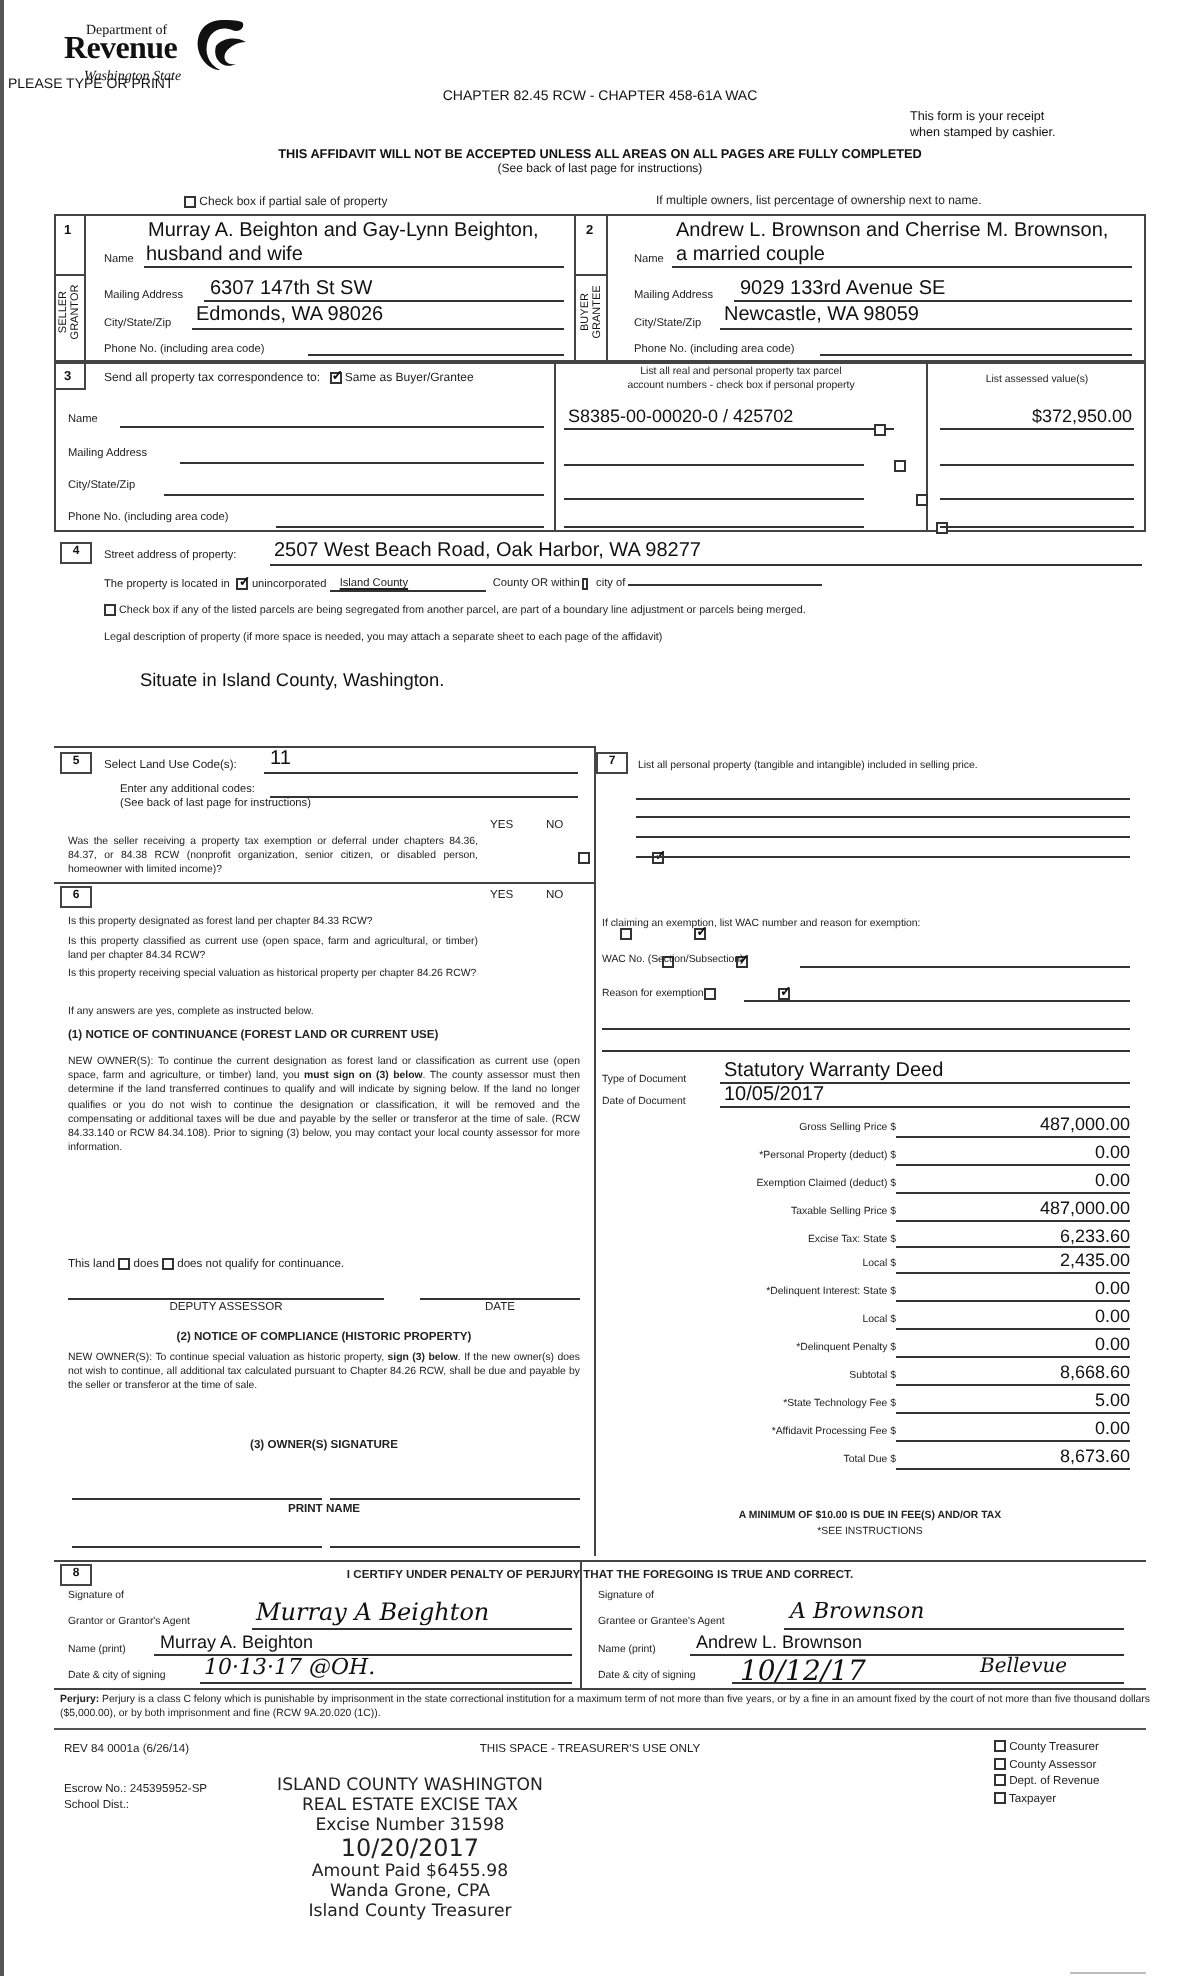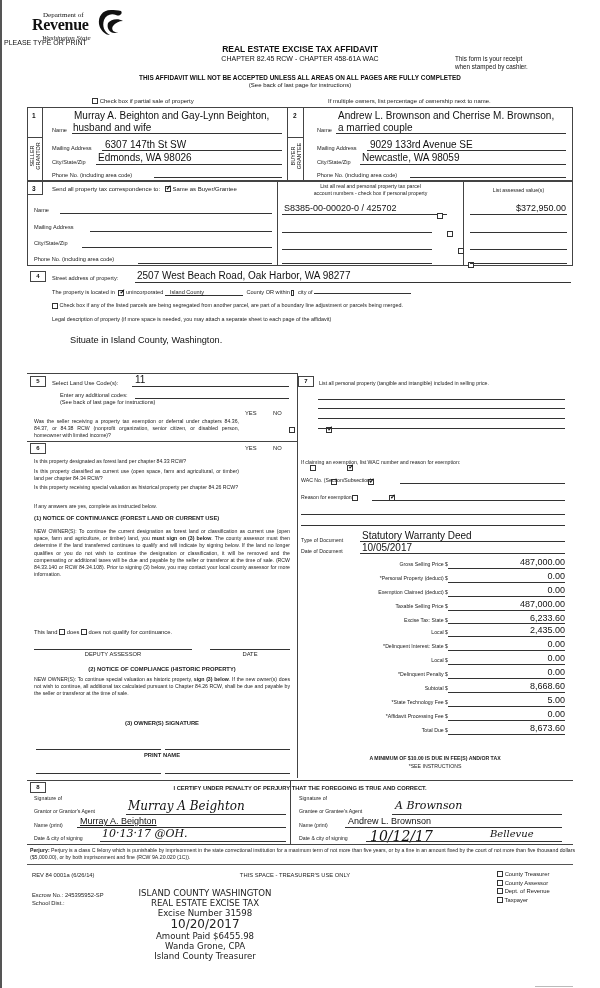--- a/index.html
+++ b/index.html
@@ -37,21 +37,20 @@
   <div class="abs" style="left:2px;top:8px;font-size:16px;font-weight:bold;font-family:'Liberation Serif',serif;letter-spacing:-0.3px;">Revenue</div>
   <div class="abs" style="left:12px;top:26px;font-size:7px;font-style:italic;font-family:'Liberation Serif',serif;">Washington State</div>
   <svg class="abs" style="left:66px;top:0px;" width="30" height="30" viewBox="0 0 30 30">
     <path d="M15 2 C6 2 2 9 3 16 C4 22 9 27 14 27 C8 24 6 18 8 12 C10 7 15 5 20 7 C24 9 27 5 25 3 C22 2 18 2 15 2 Z" fill="#111"></path>
     <path d="M12 15 C15 11 22 10 27 13 C23 13 19 15 17 18 C15 21 17 25 22 24 C16 27 10 22 12 15 Z" fill="#111"></path>
   </svg>
 </div>
 <div class="abs" style="left:4px;top:39px;font-size:7px;">PLEASE TYPE OR PRINT</div>
 
 <div class="abs center" style="left:150px;top:44px;width:300px;">
-  <div style="font-size:8.5px;font-weight:bold;">REAL ESTATE EXCISE TAX AFFIDAVIT</div>
   <div style="font-size:7px;margin-top:1px;">CHAPTER 82.45 RCW - CHAPTER 458-61A WAC</div>
 </div>
 <div class="abs" style="left:455px;top:55px;font-size:6.3px;line-height:8px;">
   <div>This form is your receipt</div>
   <div>when stamped by cashier.</div>
 </div>
 <div class="abs center" style="left:0;top:74px;width:600px;">
   <div style="font-size:6.4px;font-weight:bold;">THIS AFFIDAVIT WILL NOT BE ACCEPTED UNLESS ALL AREAS ON ALL PAGES ARE FULLY COMPLETED</div>
   <div style="font-size:6px;margin-top:1px;">(See back of last page for instructions)</div>
 </div>
@@ -327,21 +326,21 @@
 <div class="abs" style="left:27px;top:780px;width:546px;height:1px;background:#444;"></div>
 <div class="numbox" style="left:30px;top:782px;width:16px;height:11px;">8</div>
 <div class="abs tiny bold center" style="left:0;top:785px;width:600px;font-size:5.8px;">I CERTIFY UNDER PENALTY OF PERJURY THAT THE FOREGOING IS TRUE AND CORRECT.</div>
 
 
 <div class="abs tiny" style="left:34px;top:795px;">Signature of</div>
 <div class="abs tiny" style="left:34px;top:808px;">Grantor or Grantor's Agent</div>
 <div class="abs sig" style="left:128px;top:799px;font-size:12px;">Murray A Beighton</div>
 <div class="line" style="left:126px;top:814px;width:160px;"></div>
 <div class="abs tiny" style="left:34px;top:822px;">Name (print)</div>
-<div class="abs val-sm" style="left:80px;top:816px;text-decoration:underline;">Murray A. Beighton</div>
+<div class="abs val-sm" style="left:80px;top:816px;">Murray A. Beighton</div>
 <div class="line" style="left:77px;top:827px;width:209px;"></div>
 <div class="abs tiny" style="left:34px;top:835px;">Date &amp; city of signing</div>
 <div class="abs sig" style="left:102px;top:827px;font-size:11px;">10·13·17 @OH.</div>
 <div class="line" style="left:100px;top:841px;width:186px;"></div>
 
 
 <div class="abs tiny" style="left:299px;top:795px;">Signature of</div>
 <div class="abs tiny" style="left:299px;top:808px;">Grantee or Grantee's Agent</div>
 <div class="abs sig" style="left:395px;top:799px;font-size:11px;">A Brownson</div>
 <div class="line" style="left:392px;top:814px;width:170px;"></div>

